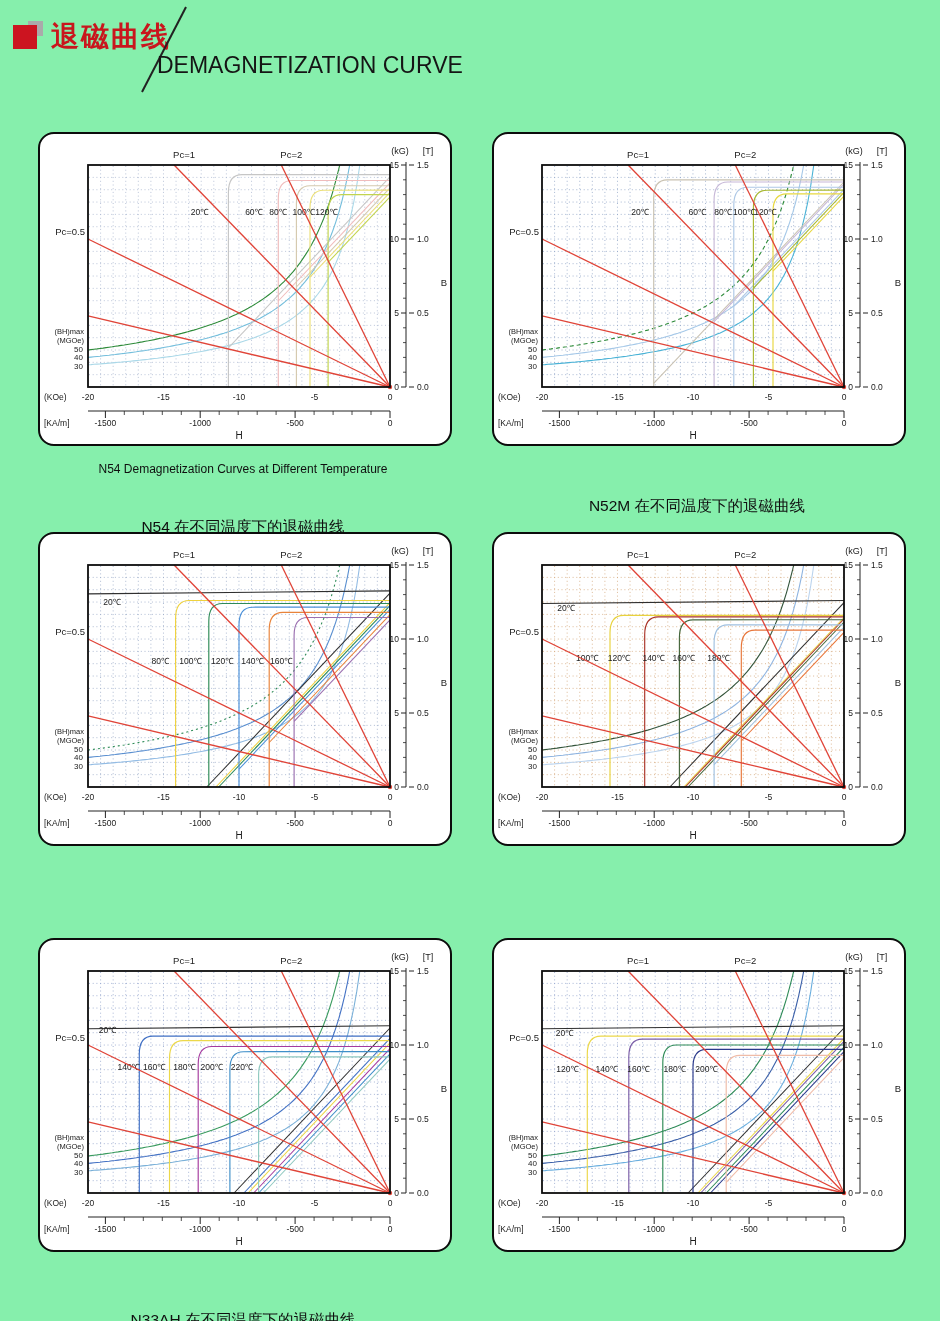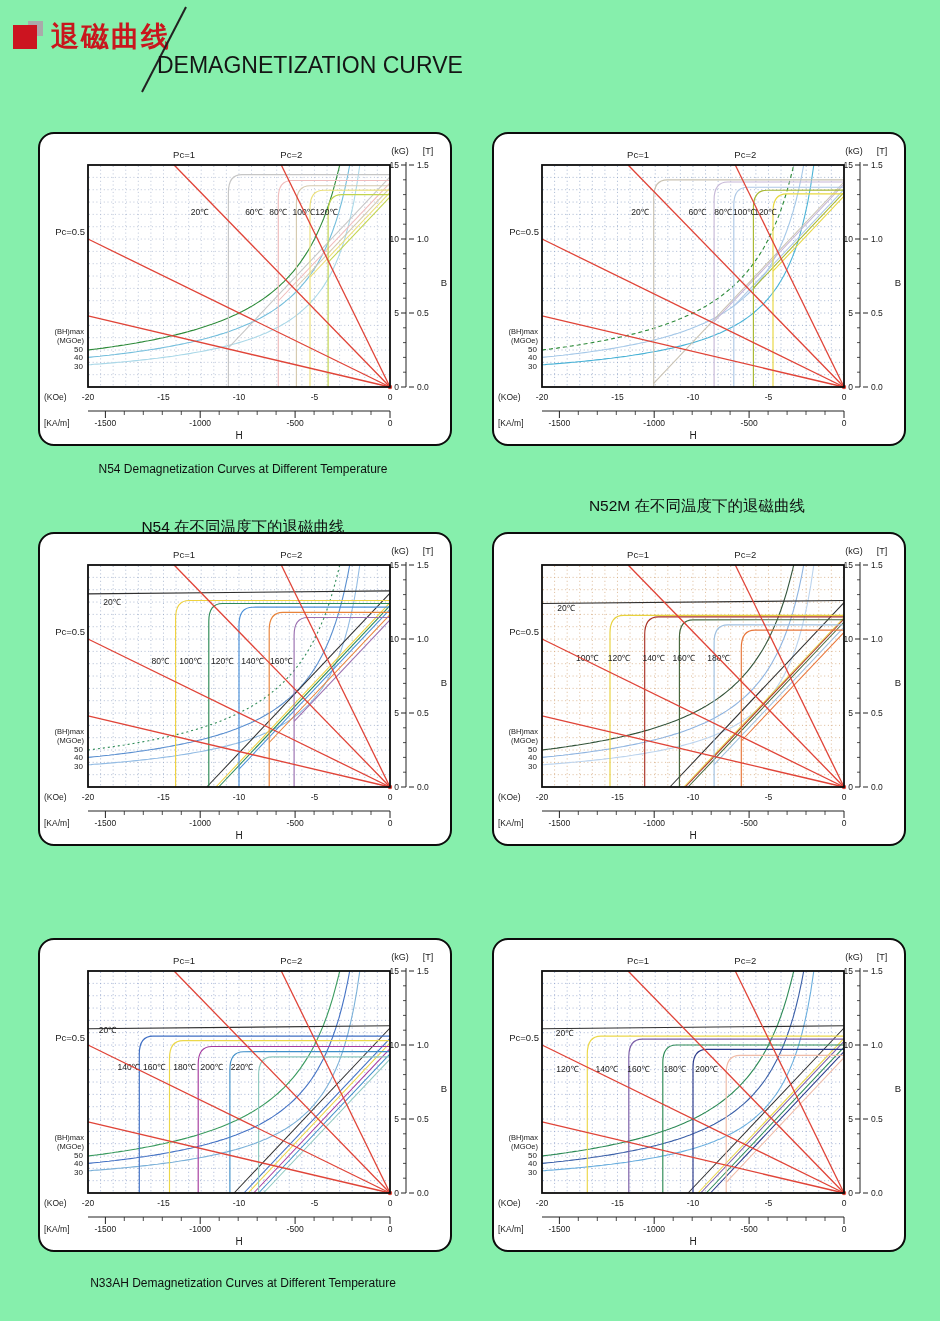--- a/index.html
+++ b/index.html
@@ -959,19 +959,18 @@
         <g>
           <text x="44" y="199.76" font-size="7.5" text-anchor="end" fill="#1a1a1a">(BH)max</text>
           <text x="44" y="209.38" font-size="7.5" text-anchor="end" fill="#1a1a1a">(MGOe)</text>
           <text x="43" y="218.26" font-size="8" text-anchor="end" fill="#1a1a1a">50</text>
           <text x="43" y="226.4" font-size="8" text-anchor="end" fill="#1a1a1a">40</text>
           <text x="43" y="234.54000000000002" font-size="8" text-anchor="end" fill="#1a1a1a">30</text>
         </g>
       </svg>
   </div>
   <div class="caption" style="left:35px;top:1273px">
-    <div class="cap-en">N33AH Demagnetization Curves at Different Temperature</div>
     <div class="cap-zh">N33AH 在不同温度下的退磁曲线</div>
   </div>
   <div class="caption" style="left:489px;top:1273px">
   </div>
 
 </div>
 
 </body></html>

